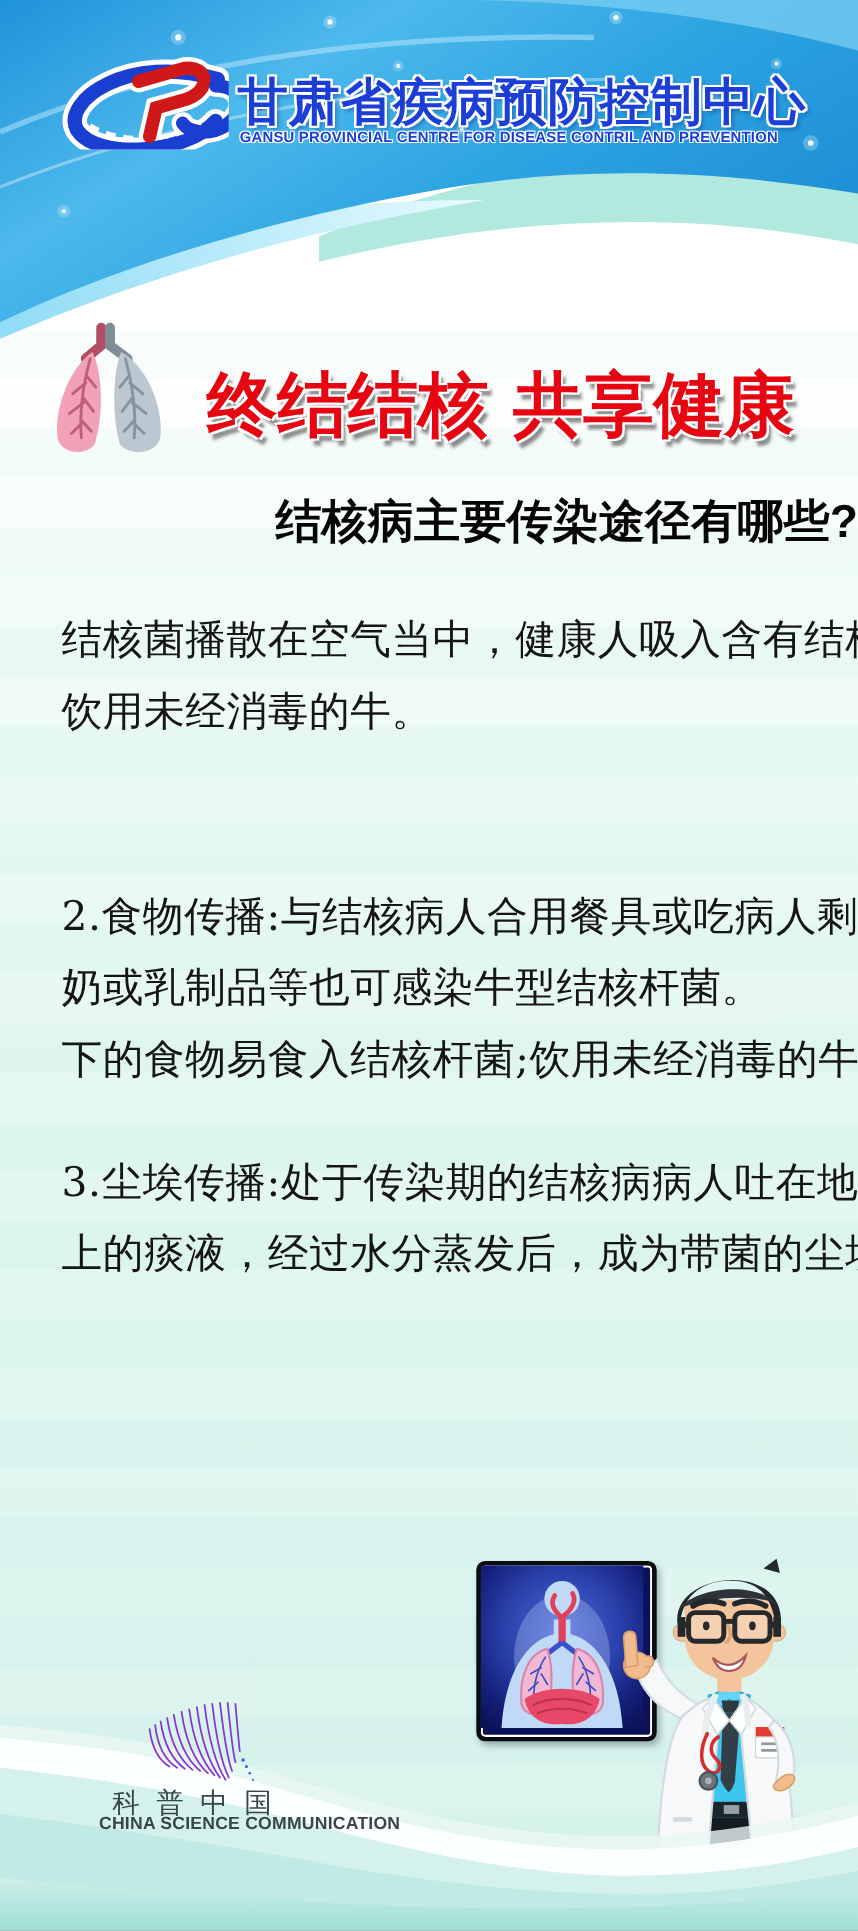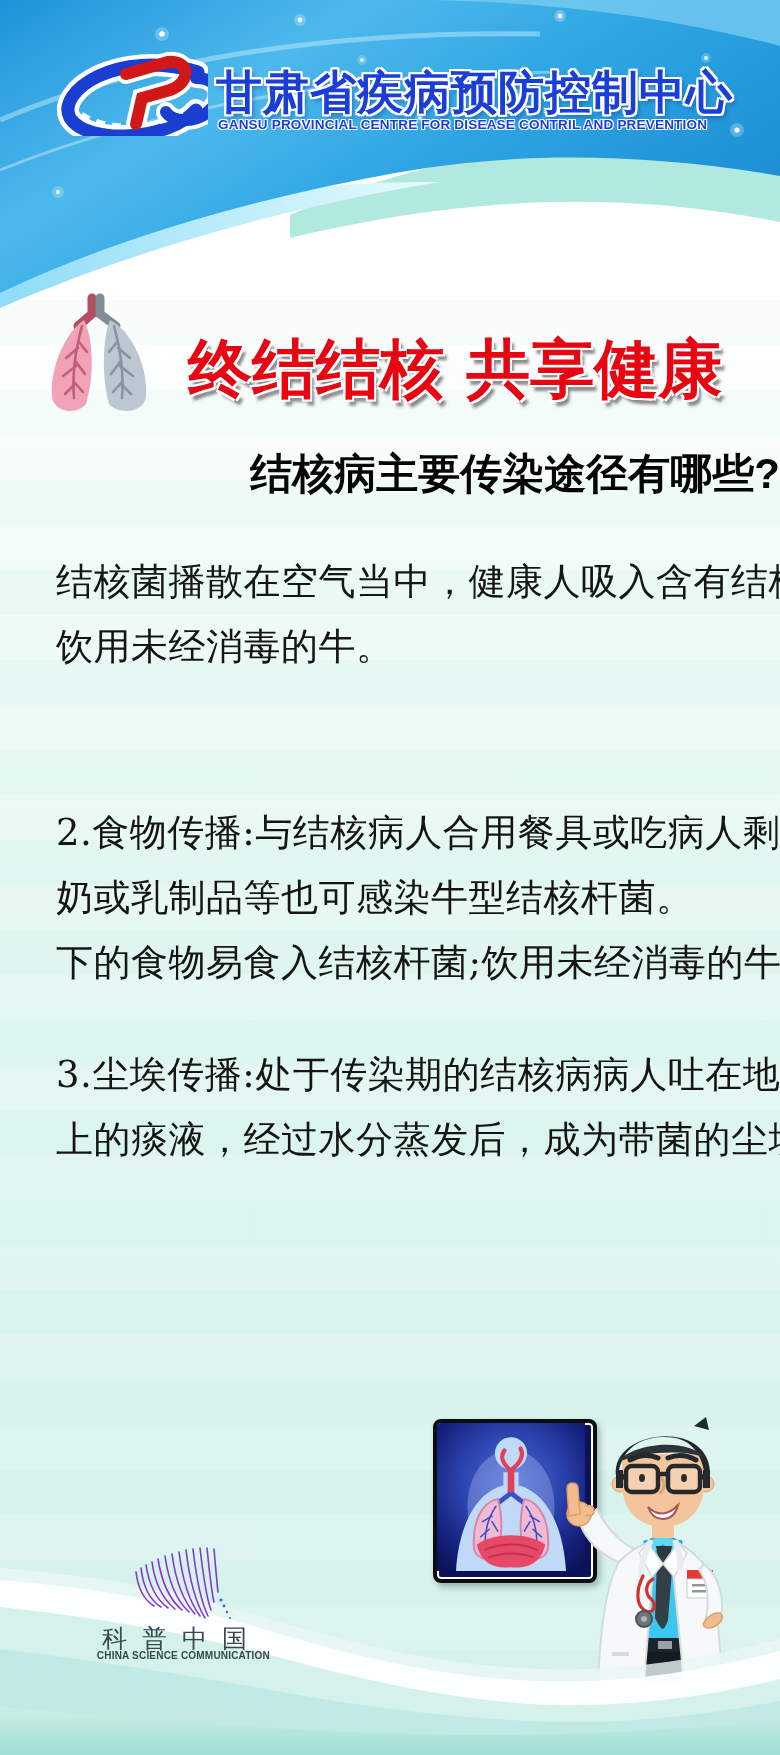--- a/index.html
+++ b/index.html
@@ -52,21 +52,21 @@
   .doctor svg{overflow:visible;display:block;}
   .waves{position:absolute;left:0;top:1537px;}
   .kepu{position:absolute;left:60px;top:1544px;width:240px;height:120px;}
   .kepu-swoosh{position:absolute;left:68px;top:0;width:112px;height:80px;}
   .kepu-cn{
     position:absolute;left:38px;top:78px;width:164px;text-align:right;
     font-size:25px;letter-spacing:15px;color:#39464b;white-space:nowrap;font-weight:500;
   }
   .kepu-en{
     position:absolute;left:30px;top:106px;width:180px;text-align:right;
-    font-size:10px;font-weight:bold;letter-spacing:0.2px;color:#39464b;white-space:nowrap;
+    font-size:16px;font-weight:bold;letter-spacing:0.2px;color:#39464b;white-space:nowrap;
   }
 </style>
 </head>
 <body>
 
 <div class="page">
 
   <div class="bands"></div>
 
   <svg class="hdr-svg" width="780" height="312" viewBox="0 0 780 312">

